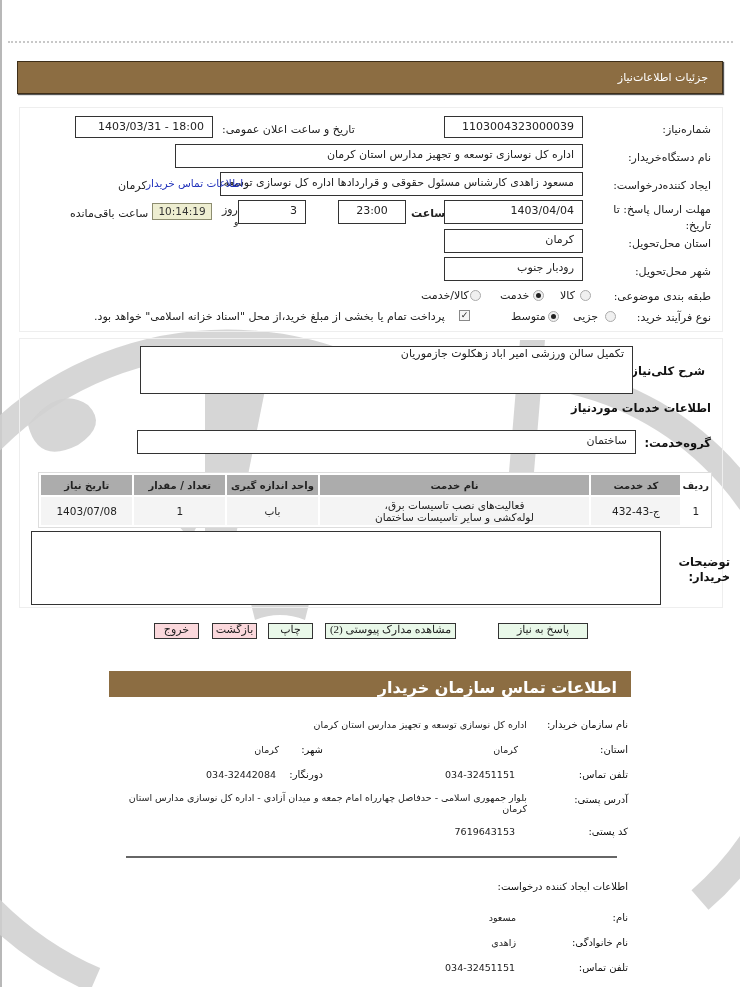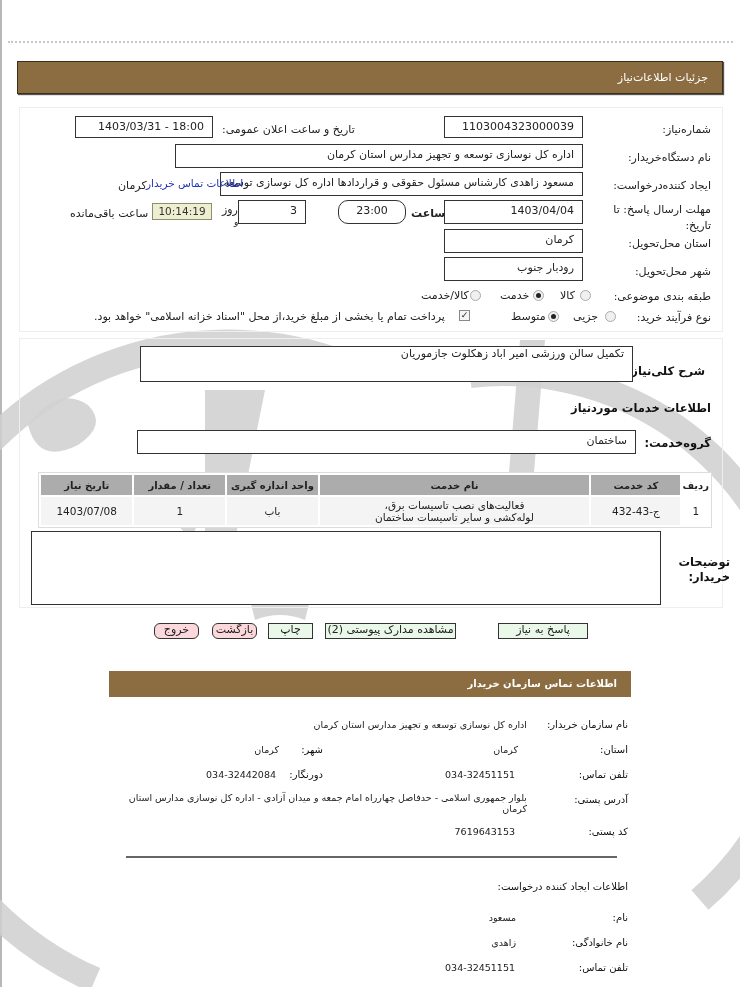--- a/index.html
+++ b/index.html
@@ -29,25 +29,25 @@
   .radio { position: absolute; width: 11px; height: 11px; border-radius: 50%; border: 1px solid #aaa; background: #f0f0f0; z-index: 2; }
   .radio.on::after { content: ""; position: absolute; left: 2px; top: 2px; width: 5px; height: 5px; border-radius: 50%; background: #222; }
   .checkbox { position: absolute; width: 11px; height: 11px; border: 1px solid #888; background: #f4f4f4; font-size: 9px; line-height: 9px; text-align: center; color: #222; z-index: 2; }
 
   table.items { position: absolute; left: 38px; top: 472px; width: 674px; border-collapse: separate; border-spacing: 2px; border: 1px solid #ddd; background: #fff; direction: rtl; z-index: 2; }
   table.items th { background: #acacac; color: #222; font-weight: bold; font-size: 10px; height: 20px; text-align: center; }
   table.items th.first { background: #fff; }
   table.items td { background: #f4f4f4; font-size: 10.5px; text-align: center; height: 28px; line-height: 12px; }
 
   .btn { position: absolute; top: 623px; height: 16px; border: 1px solid #333; font-size: 11px; line-height: 11px; text-align: center; direction: rtl; z-index: 2; cursor: pointer; }
-  .btn.green { background: #e9f8e9; }
-  .btn.pink { background: #fbd8dc; border-radius: 6px; }
+  .btn.green { background: #e9f8e9; font-family: Liberation Serif, serif; }
+  .btn.pink { background: #fbd8dc; }
 
   .contact-header { position: absolute; left: 109px; top: 671px; width: 522px; height: 26px; background: #8c6d42; z-index: 2; }
-  .contact-header .title { position: absolute; right: 14px; top: 7px; color: #fff; font-weight: bold; font-size: 10px; direction: rtl; }
+  .contact-header .title { position: absolute; right: 14px; top: 7px; color: #fff; font-weight: bold; font-size: 16px; direction: rtl; }
 
   .ci { position: absolute; direction: rtl; font-size: 9.5px; color: #222; white-space: nowrap; z-index: 2; }
   .ci.b { font-weight: normal; color: #111; font-size: 10px; }
   .hr { position: absolute; left: 126px; top: 856px; width: 491px; height: 2px; background: #666; z-index: 2; }
 </style>
 </head>
 <body>
 
 <div class="left-edge"></div>
 <div class="dotted-rule"></div>
@@ -82,21 +82,21 @@
 <div class="box" style="left:175px; top:144px; width:408px; height:24px; text-align:right;">اداره کل نوسازی توسعه و تجهیز مدارس استان کرمان</div>
 
 <span class="lbl" style="right:29px; top:179px;">ایجاد کننده‌درخواست:</span>
 <div class="box" style="left:220px; top:172px; width:363px; height:24px; overflow:hidden; text-align:right;">مسعود زاهدی کارشناس مسئول حقوقی و قراردادها اداره کل نوسازی توسعه و تجهیز مدارس استان کرمان</div>
 <span class="link-overlap">اطلاعات تماس خریدار</span>
 <span class="lbl" style="left:118px; top:179px;">کرمان</span>
 
 <span class="lbl" style="right:29px; top:202px; width:100px; white-space:normal; line-height:16px;">مهلت ارسال پاسخ: تا تاریخ:</span>
 <div class="box ltr" style="left:444px; top:200px; width:139px; height:24px;">1403/04/04</div>
 <span class="lbl" style="left:411px; top:207px;font-weight:bold;">ساعت</span>
-<div class="box center" style="left:338px; top:200px; width:68px; height:24px;border-radius:10px;">23:00</div>
+<div class="box center" style="left:338px; top:200px; width:68px; height:24px;">23:00</div>
 <div class="box ltr" style="left:238px; top:200px; width:68px; height:24px;">3</div>
 <span class="lbl" style="left:222px; top:203px;">روز</span>
 <span class="lbl" style="left:234px; top:217px; font-size:9px;">و</span>
 <div class="timer">10:14:19</div>
 <span class="lbl" style="left:70px; top:207px;">ساعت باقی‌مانده</span>
 
 <span class="lbl" style="right:29px; top:237px;">استان محل‌تحویل:</span>
 <div class="box" style="left:444px; top:229px; width:139px; height:24px; text-align:right;">کرمان</div>
 
 <span class="lbl" style="right:29px; top:265px;">شهر محل‌تحویل:</span>
@@ -114,21 +114,21 @@
 <span class="radio" style="left:605px; top:311px;"></span>
 <span class="lbl" style="left:573px; top:310px;">جزیی</span>
 <span class="radio on" style="left:548px; top:311px;"></span>
 <span class="lbl" style="left:511px; top:310px;">متوسط</span>
 <span class="checkbox" style="left:459px; top:310px;">✓</span>
 <span class="lbl" style="left:94px; top:310px;">پرداخت تمام یا بخشی از مبلغ خرید،از محل "اسناد خزانه اسلامی" خواهد بود.</span>
 
 <div class="panel p2"></div>
 
 <span class="lbl bold" style="right:35px; top:364px;">شرح کلی‌نیاز:</span>
-<div class="box" style="left:140px; top:346px; width:493px; height:36px; text-align:right; padding-top:0; line-height:13px;">تکمیل سالن ورزشی امیر اباد زهکلوت جازموریان</div>
+<div class="box" style="left:140px; top:346px; width:493px; height:48px; text-align:right; padding-top:0; line-height:13px;">تکمیل سالن ورزشی امیر اباد زهکلوت جازموریان</div>
 
 <span class="lbl bold" style="right:29px; top:401px;">اطلاعات خدمات موردنیاز</span>
 
 <span class="lbl bold" style="right:29px; top:436px;">گروه‌خدمت:</span>
 <div class="box" style="left:137px; top:430px; width:499px; height:24px; text-align:right;">ساختمان</div>
 
 <table class="items">
   <thead>
     <tr>
       <th class="first" style="width:24px;">ردیف</th>

